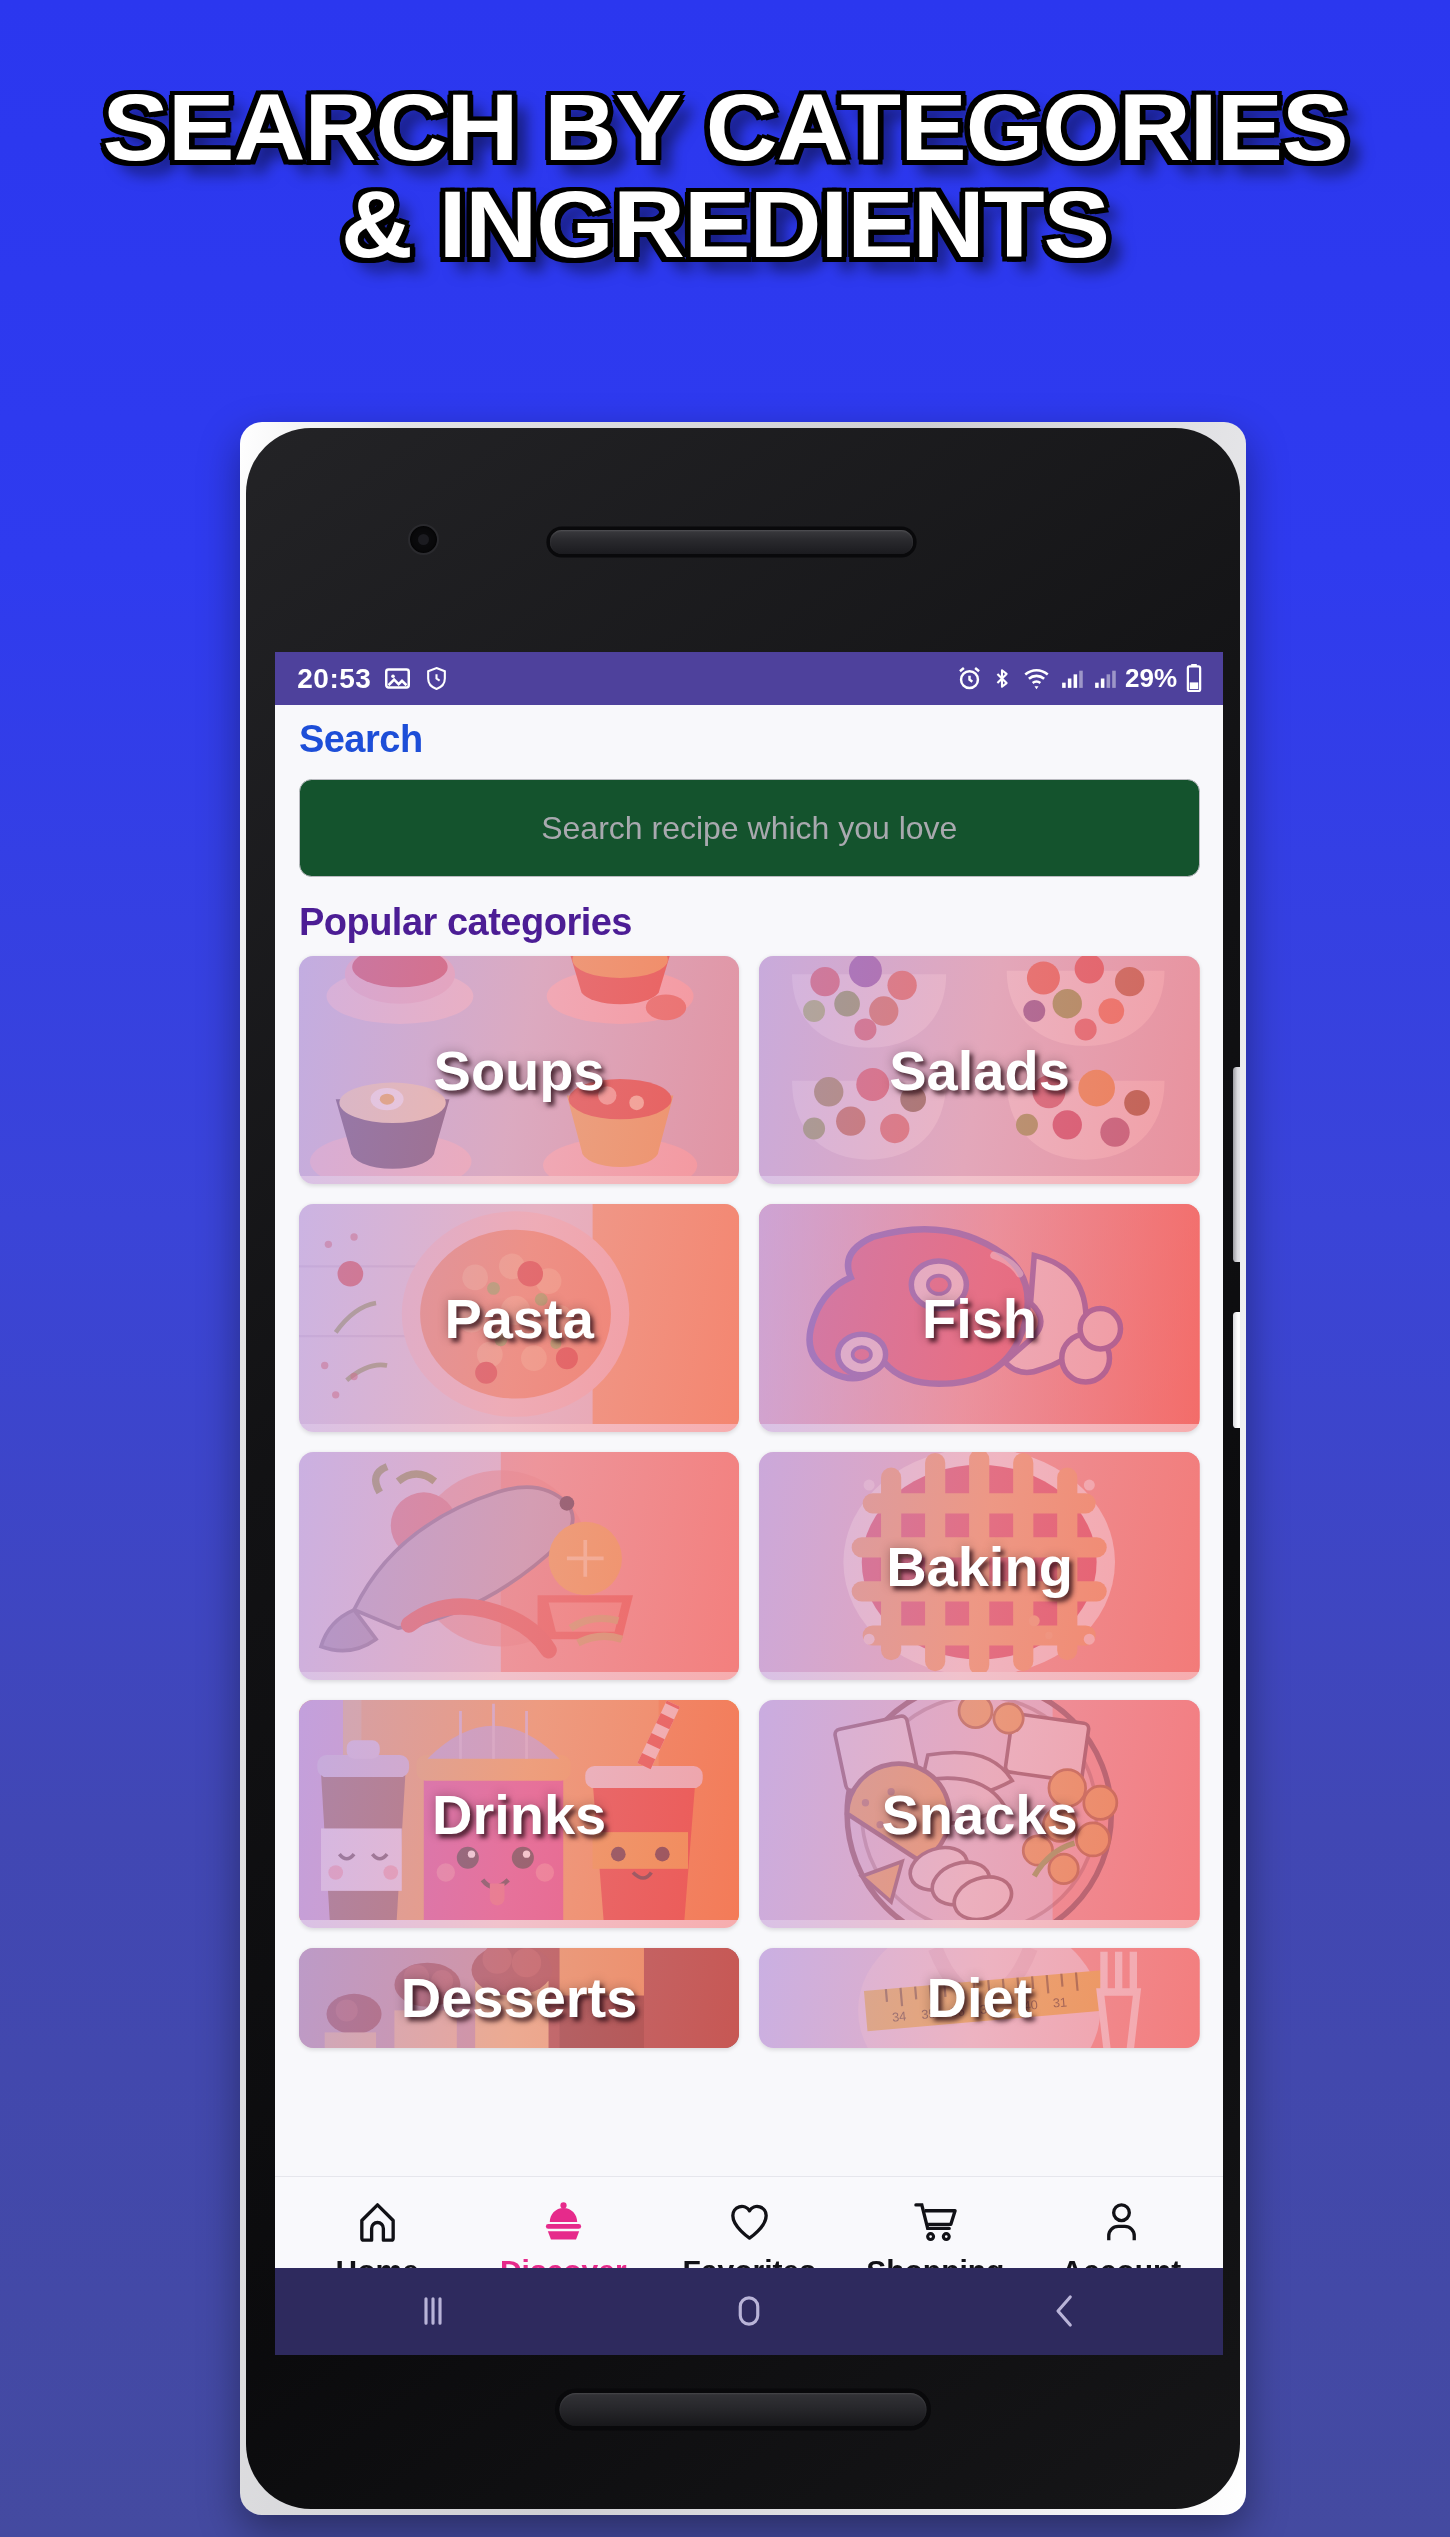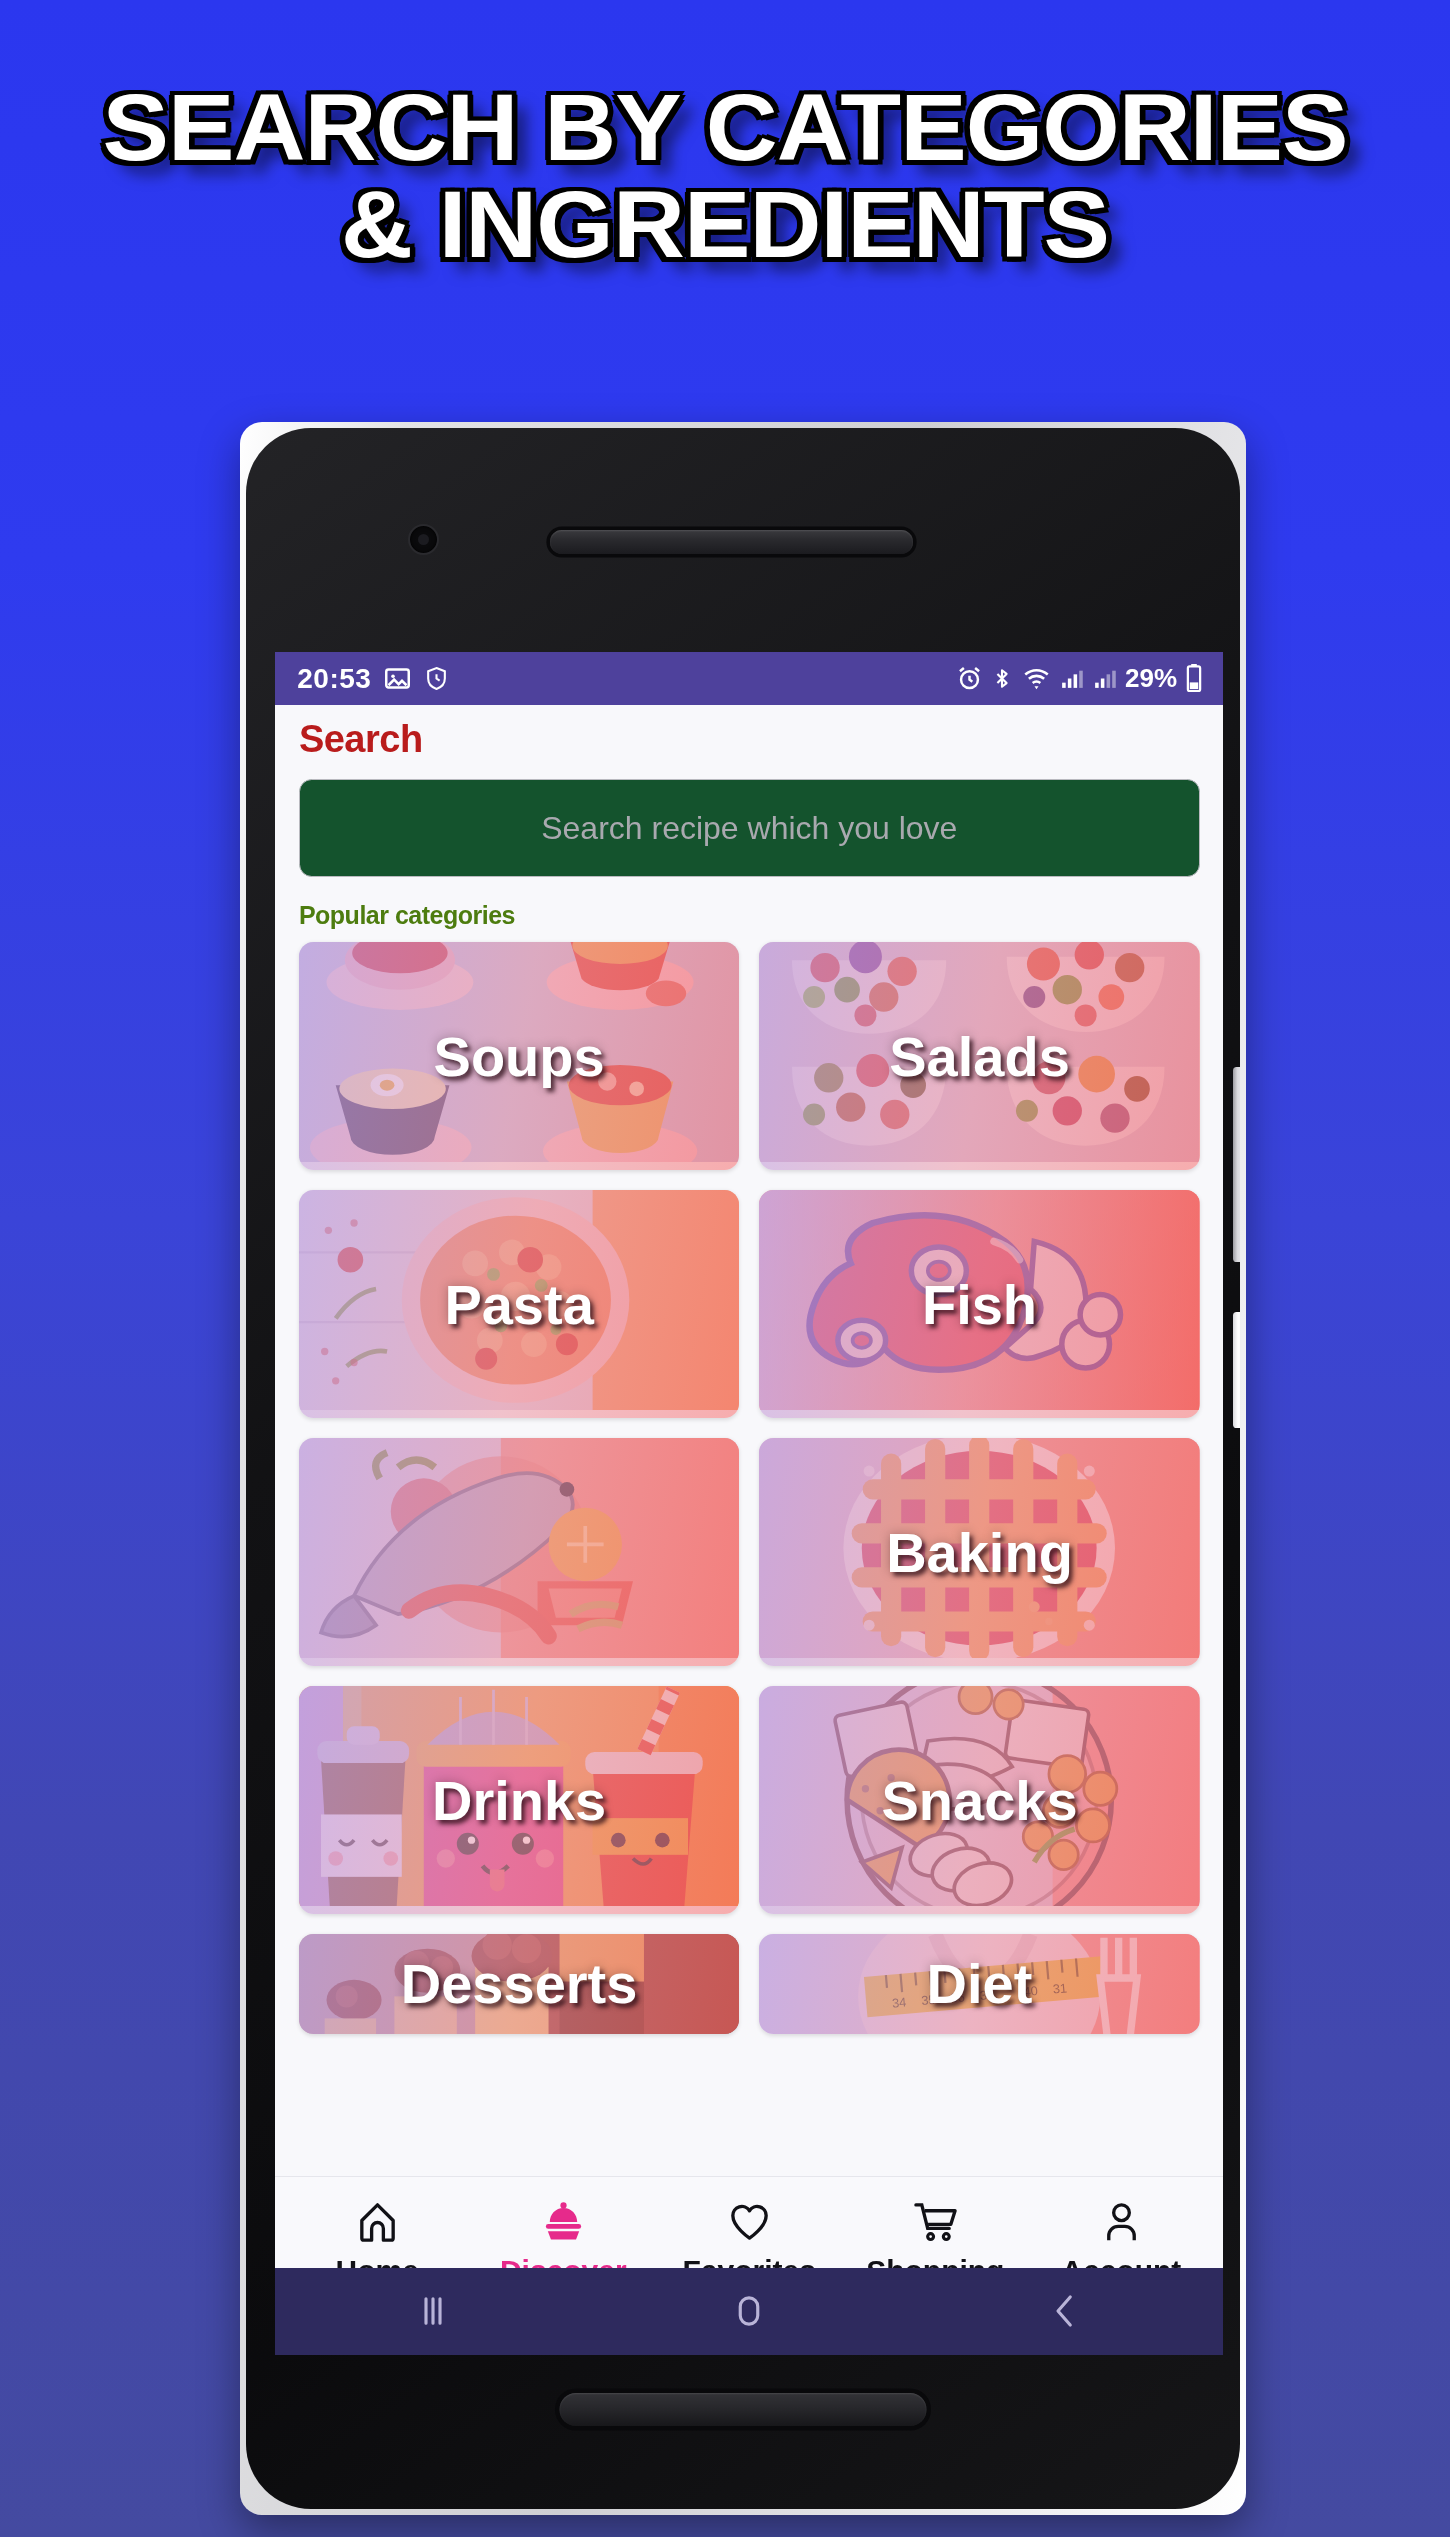--- a/index.html
+++ b/index.html
@@ -87,34 +87,34 @@
   }
   .sb-left{display:flex;align-items:center;gap:12.7px;}
   .sb-right{display:flex;align-items:center;gap:8.2px;}
   .sb-time{font-size:28px;letter-spacing:0.5px;}
   .ico{display:inline-flex;align-items:center;justify-content:center;}
   .batt{font-size:26px;font-weight:bold;}
 
   
   .app-title{
     padding:12.7px 23.6px 5.4px; font-size:38px; font-weight:bold;
-    color:#b91c1c; letter-spacing:-0.5px;
+    color:#1d4ed8; letter-spacing:-0.5px;
   }
   
   .searchwrap{padding:12.7px 23.6px 3.6px;}
   .searchbox{
     width:100%; height:98px; border:1.8px solid #b9b9bf; border-radius:12.7px;
     background:#14532d; color:#a6a6ac; font-size:32px;
     text-align:center; font-family:"Liberation Sans",sans-serif;
     display:flex;align-items:center;justify-content:center;
   }
   .searchbox::placeholder{color:#a9a9af;}
 
   .section-title{
-    padding:20px 23.6px 9px; font-size:25px; font-weight:bold; color:#4d7c0f;
+    padding:20px 23.6px 9px; font-size:38px; font-weight:bold; color:#4c1d95;
     letter-spacing:-0.5px;
   }
 
   
   .grid{
     display:grid; grid-template-columns:1fr 1fr; gap:20px 20px;
     padding:3.6px 23.6px 0 23.6px;
   }
   .card{
     position:relative; height:228px; border-radius:14.5px; overflow:hidden;

